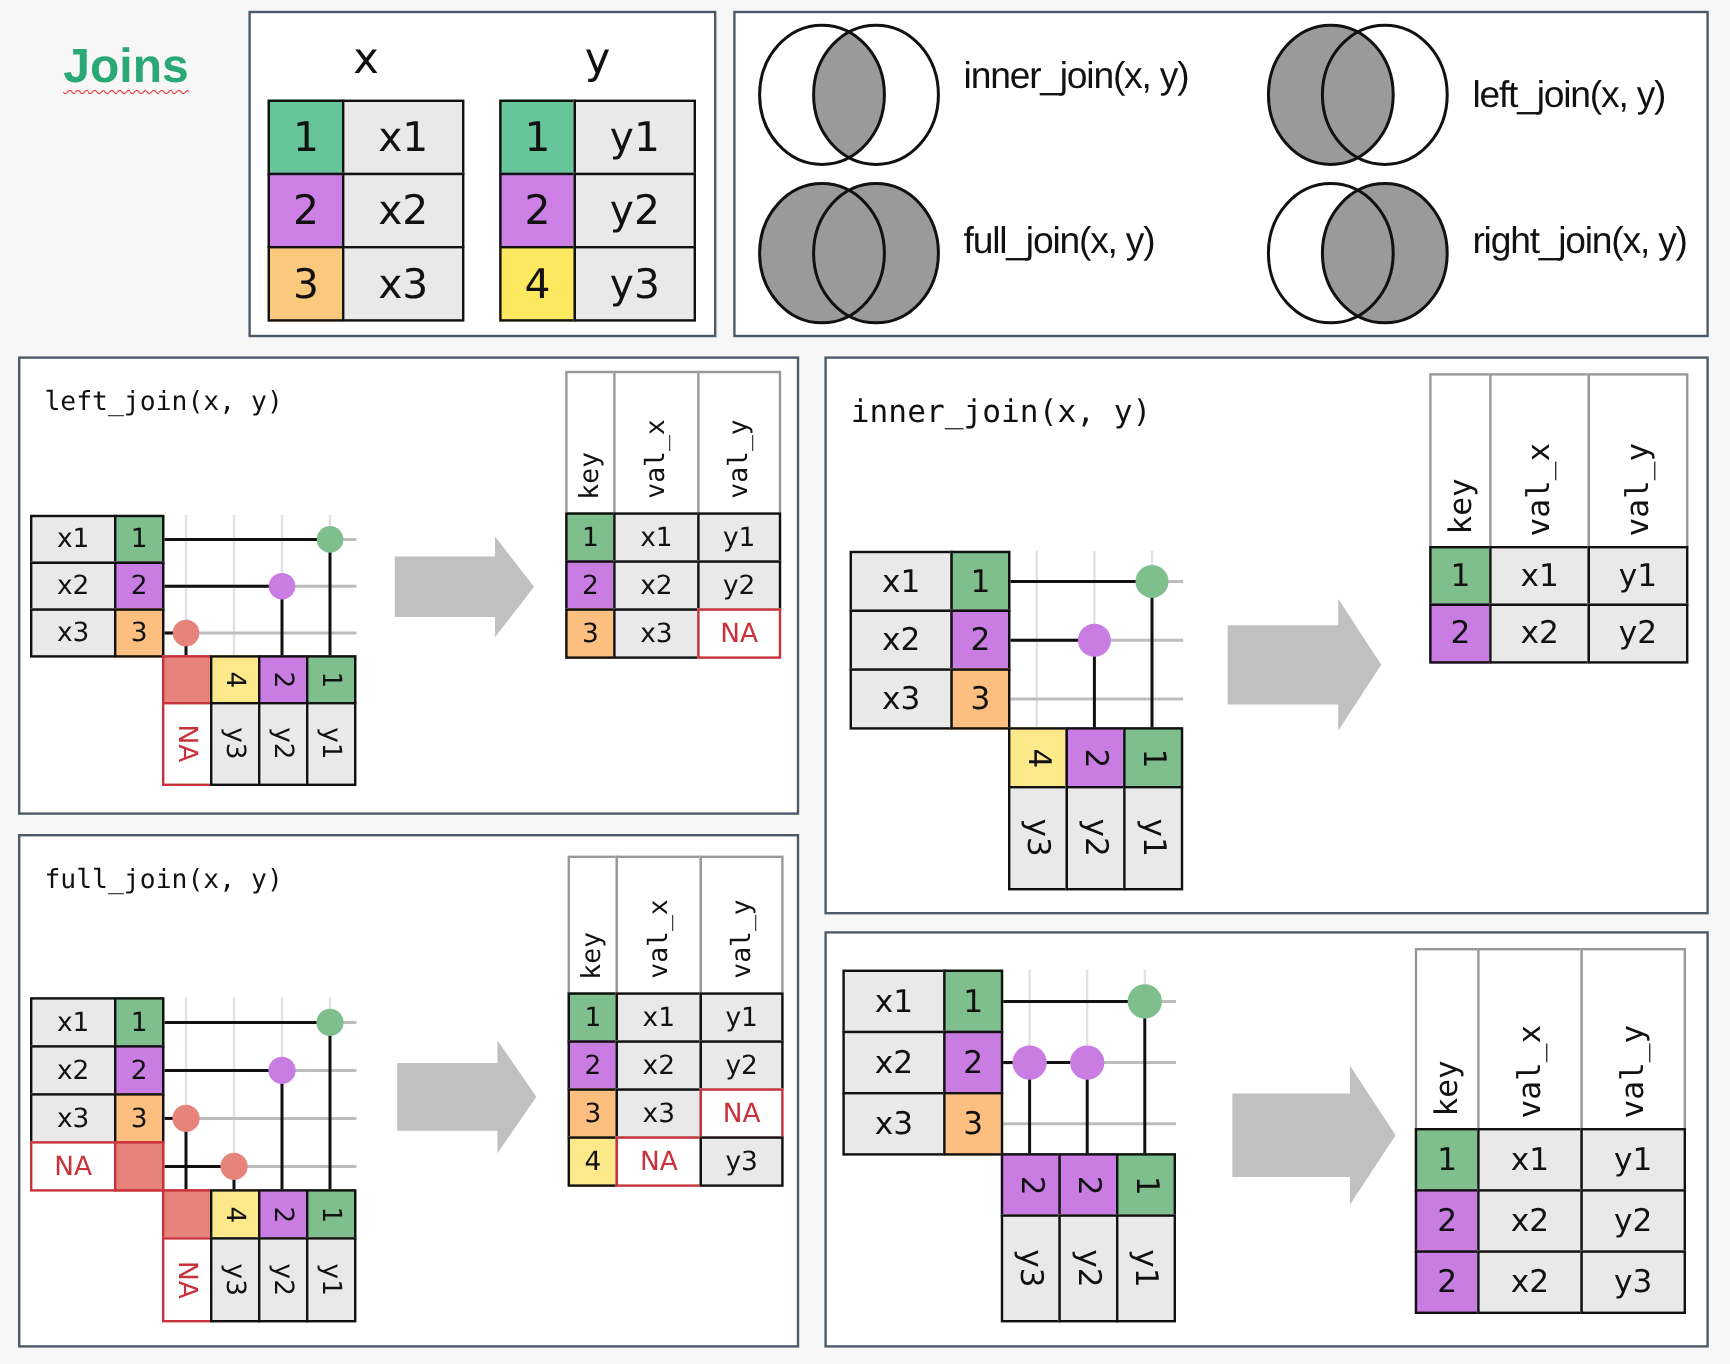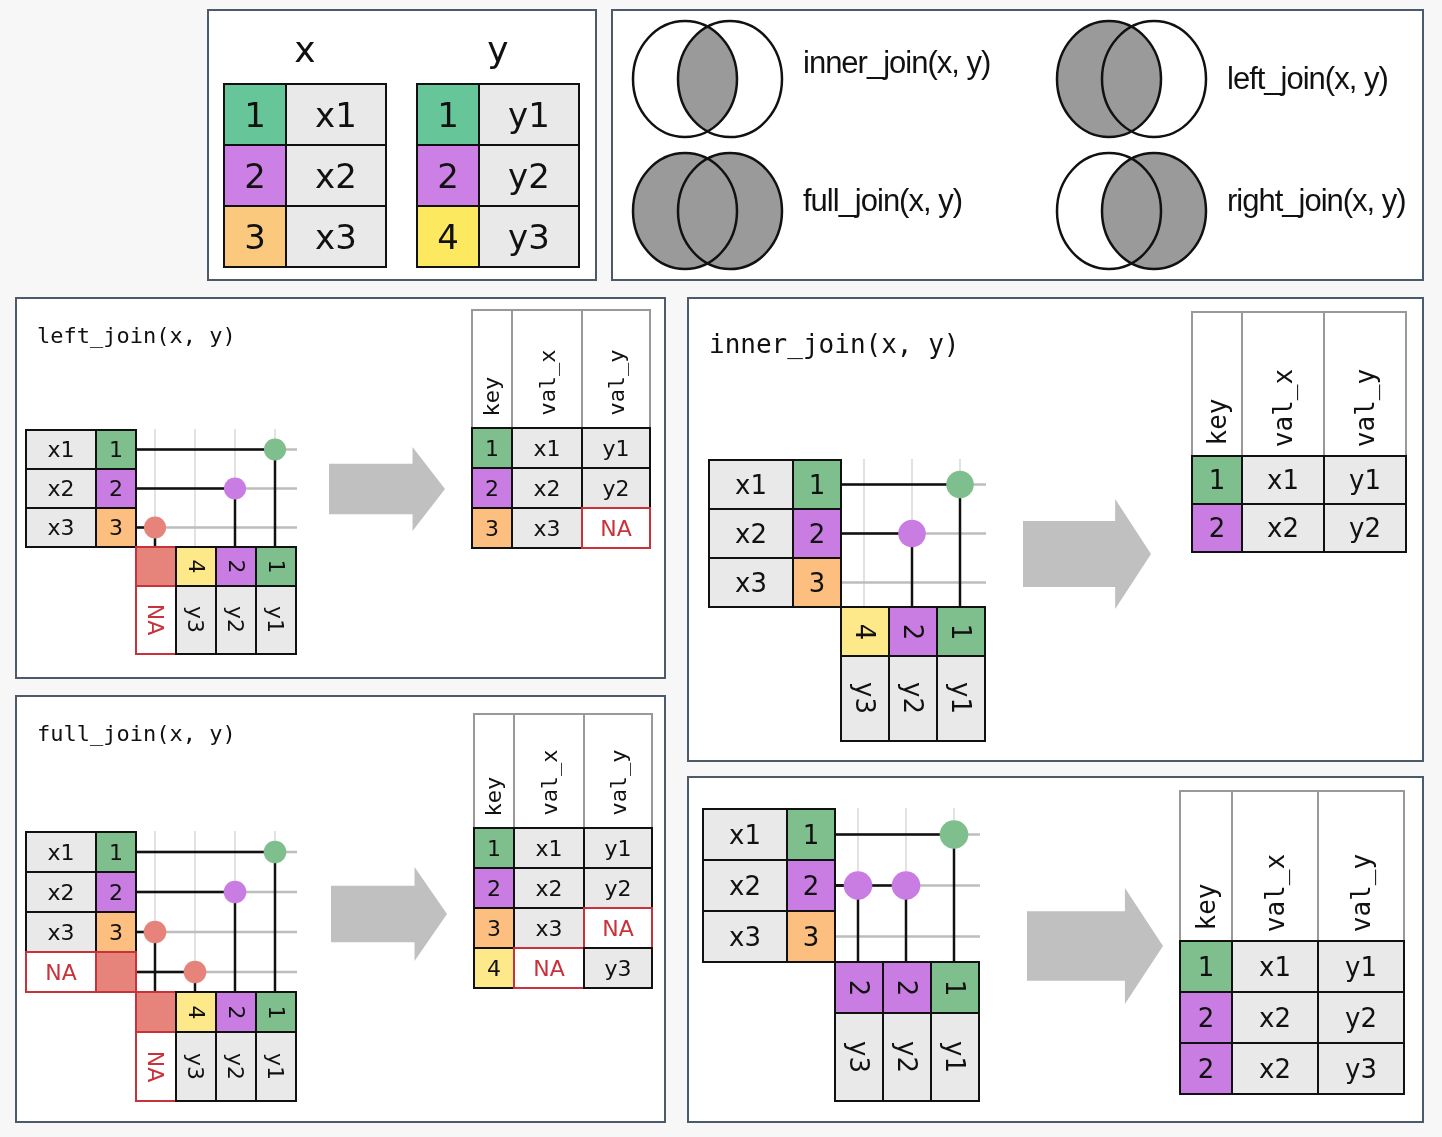--- a/index.html
+++ b/index.html
@@ -15,20 +15,21 @@
   .hdr span, .rot span { transform:rotate(-90deg); white-space:nowrap; display:inline-block; }
   .rot90 span { transform:rotate(90deg); display:inline-block; white-space:nowrap; }
   .code { position:absolute; font-family:"DejaVu Sans Mono", monospace; color:#111; }
   .vlabel { position:absolute; font-family:"Liberation Sans", sans-serif; font-size:31px; color:#111; letter-spacing:-1px; }
   svg.over { position:absolute; left:0; top:0; overflow:visible; pointer-events:none; }
 </style>
 </head>
 <body>
 
 <div class="title">
+  <span>Joins</span>
 </div>
 
 <div class="panel" id="src-panel" style="left:207px; top:9px; width:390px; height:272px;">
     <div style="position: absolute; top: 18px; width: 164px; text-align: center; font-size: 36px; color: rgb(17, 17, 17); font-family: &quot;DejaVu Sans&quot;, sans-serif; left: 14px;">x</div>
     <div class="cell " style="left: 14px; top: 72px; width: 64px; height: 63px; background: rgb(102, 198, 153); font-size: 34px;">
       <span>1</span>
     </div>
     <div class="cell gray" style="left: 76px; top: 72px; width: 102px; height: 63px; font-size: 34px;">
       <span>x1</span>
     </div>

